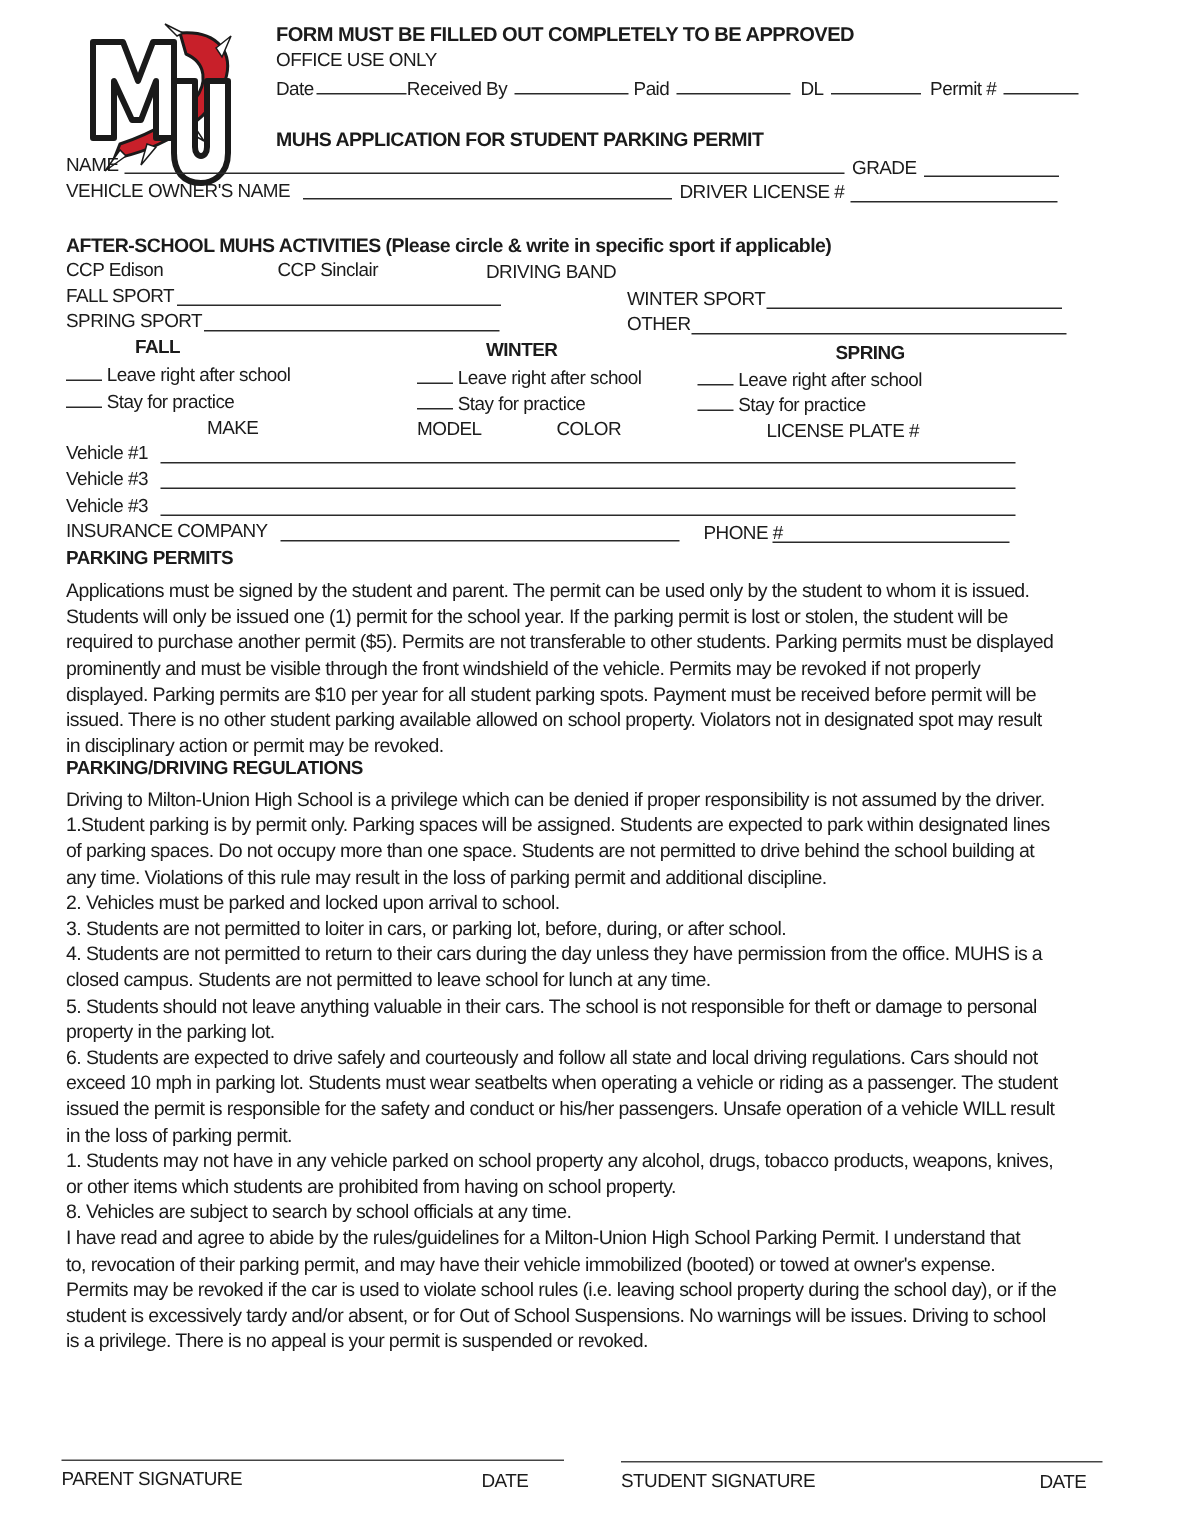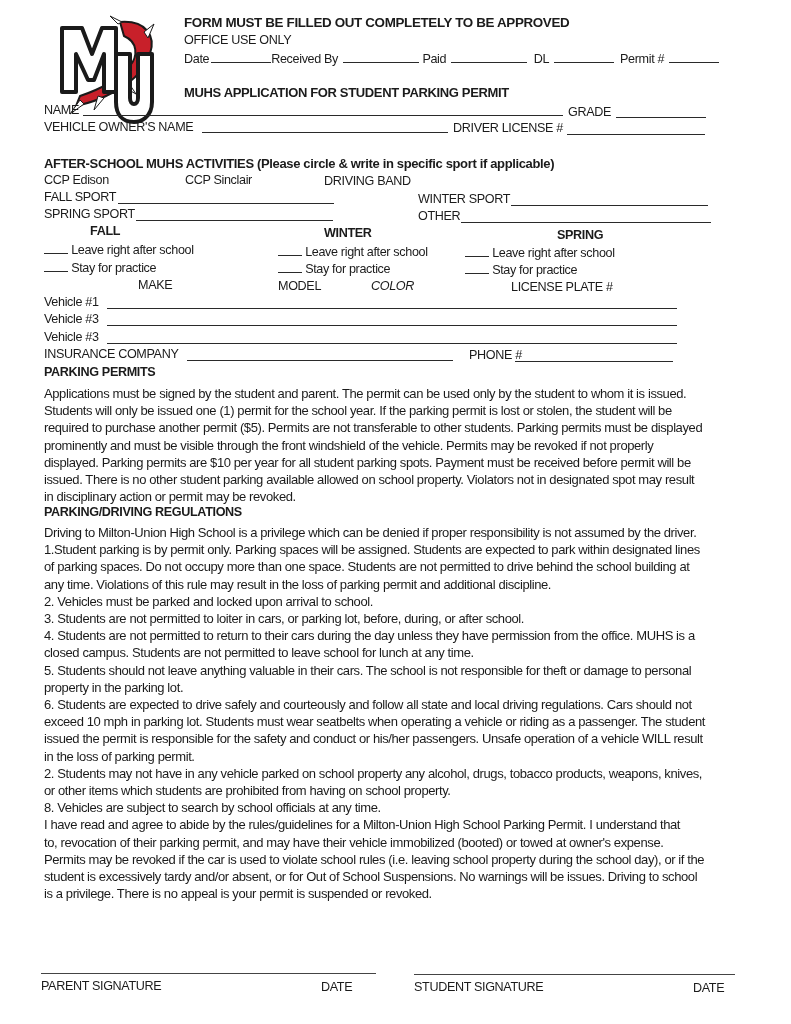--- a/index.html
+++ b/index.html
@@ -81,21 +81,21 @@
 <div class="abs t" style="left:44px; top:242px;"><span class="line" style="width:24px; margin-left:0;"></span> <span>Leave right after school</span></div>
 <div class="abs t" style="left:278px; top:244px;"><span class="line" style="width:24px; margin-left:0;"></span> <span>Leave right after school</span></div>
 <div class="abs t" style="left:465px; top:245px;"><span class="line" style="width:24px; margin-left:0;"></span> <span>Leave right after school</span></div>
 
 <div class="abs t" style="left:44px; top:260px;"><span class="line" style="width:24px; margin-left:0;"></span> <span>Stay for practice</span></div>
 <div class="abs t" style="left:278px; top:261px;"><span class="line" style="width:24px; margin-left:0;"></span> <span>Stay for practice</span></div>
 <div class="abs t" style="left:465px; top:262px;"><span class="line" style="width:24px; margin-left:0;"></span> <span>Stay for practice</span></div>
 
 <div class="abs t" style="left:138px; top:278px;">MAKE</div>
 <div class="abs t" style="left:278px; top:279px;">MODEL</div>
-<div class="abs t" style="left:371px; top:279px;font-style:italic;">COLOR</div>
+<div class="abs t" style="left:371px; top:279px;">COLOR</div>
 <div class="abs t" style="left:511px; top:280px;">LICENSE PLATE #</div>
 
 <div class="abs t" style="left:44px; top:295px;">Vehicle #1</div>
 <div class="hl" style="left:107px; top:308px; width:570px;"></div>
 <div class="abs t" style="left:44px; top:312px;">Vehicle #3</div>
 <div class="hl" style="left:107px; top:325px; width:570px;"></div>
 <div class="abs t" style="left:44px; top:330px;">Vehicle #3</div>
 <div class="hl" style="left:107px; top:343px; width:570px;"></div>
 
 <div class="abs t" style="left:44px; top:347px;">INSURANCE COMPANY</div>
@@ -123,21 +123,21 @@
   <div>2. Vehicles must be parked and locked upon arrival to school.</div>
   <div>3. Students are not permitted to loiter in cars, or parking lot, before, during, or after school.</div>
   <div>4. Students are not permitted to return to their cars during the day unless they have permission from the office. MUHS is a</div>
   <div>closed campus. Students are not permitted to leave school for lunch at any time.</div>
   <div>5. Students should not leave anything valuable in their cars. The school is not responsible for theft or damage to personal</div>
   <div>property in the parking lot.</div>
   <div>6. Students are expected to drive safely and courteously and follow all state and local driving regulations. Cars should not</div>
   <div>exceed 10 mph in parking lot. Students must wear seatbelts when operating a vehicle or riding as a passenger. The student</div>
   <div>issued the permit is responsible for the safety and conduct or his/her passengers. Unsafe operation of a vehicle WILL result</div>
   <div>in the loss of parking permit.</div>
-  <div>2. Students may not have in any vehicle parked on school property any alcohol, drugs, tobacco products, weapons, knives,</div>
+  <div>1. Students may not have in any vehicle parked on school property any alcohol, drugs, tobacco products, weapons, knives,</div>
   <div>or other items which students are prohibited from having on school property.</div>
   <div>8. Vehicles are subject to search by school officials at any time.</div>
   <div>I have read and agree to abide by the rules/guidelines for a Milton-Union High School Parking Permit. I understand that</div>
   <div>to, revocation of their parking permit, and may have their vehicle immobilized (booted) or towed at owner's expense.</div>
   <div>Permits may be revoked if the car is used to violate school rules (i.e. leaving school property during the school day), or if the</div>
   <div>student is excessively tardy and/or absent, or for Out of School Suspensions. No warnings will be issues. Driving to school</div>
   <div>is a privilege. There is no appeal is your permit is suspended or revoked.</div>
 </div>
 
 <div class="sigline" style="left:41px; top:973px; width:335px;"></div>

